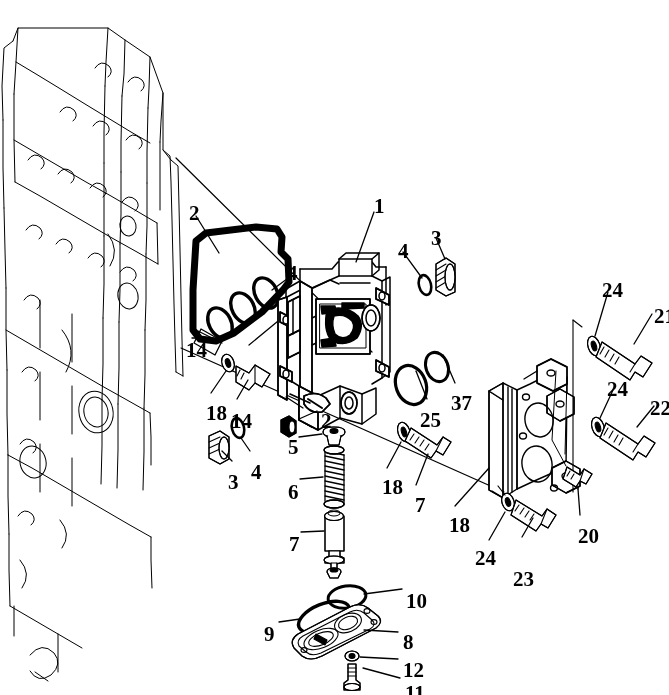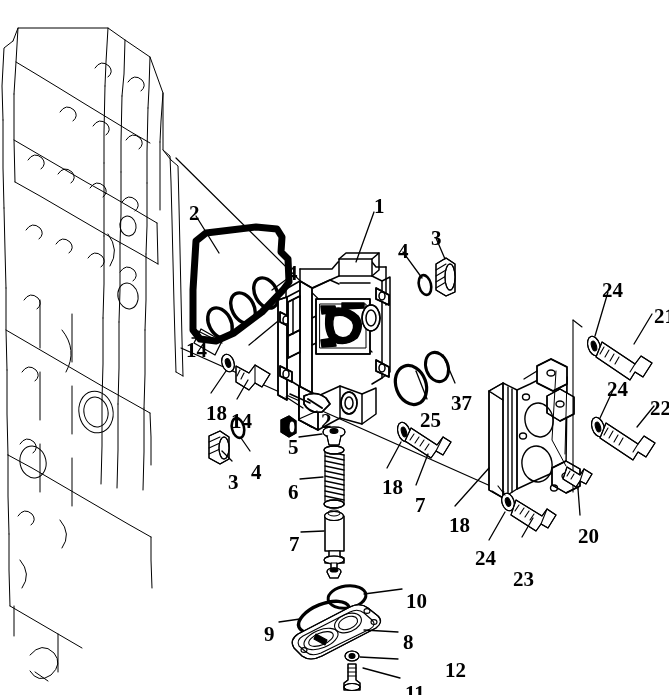--- a/index.html
+++ b/index.html
@@ -533,21 +533,21 @@
 <div class="lbl" style="left:398px;top:241px;">4</div>
 <div class="lbl" style="left:228px;top:472px;">3</div>
 <div class="lbl" style="left:251px;top:462px;">4</div>
 <div class="lbl" style="left:288px;top:437px;">5</div>
 <div class="lbl" style="left:288px;top:482px;">6</div>
 <div class="lbl" style="left:289px;top:534px;">7</div>
 <div class="lbl" style="left:403px;top:632px;">8</div>
 <div class="lbl" style="left:264px;top:624px;">9</div>
 <div class="lbl" style="left:406px;top:591px;">10</div>
 <div class="lbl" style="left:405px;top:683px;">11</div>
-<div class="lbl" style="left:403px;top:660px;margin-left:42px;">12</div>
+<div class="lbl" style="left:403px;top:660px;">12</div>
 <div class="lbl" style="left:189px;top:203px;">2</div>
 <div class="lbl" style="left:186px;top:340px;">14</div>
 <div class="lbl" style="left:287px;top:263px;">4</div>
 <div class="lbl" style="left:231px;top:411px;">14</div>
 <div class="lbl" style="left:415px;top:495px;">7</div>
 <div class="lbl" style="left:206px;top:403px;">18</div>
 <div class="lbl" style="left:382px;top:477px;">18</div>
 <div class="lbl" style="left:449px;top:515px;">18</div>
 <div class="lbl" style="left:578px;top:526px;">20</div>
 <div class="lbl" style="left:654px;top:306px;">21</div>

